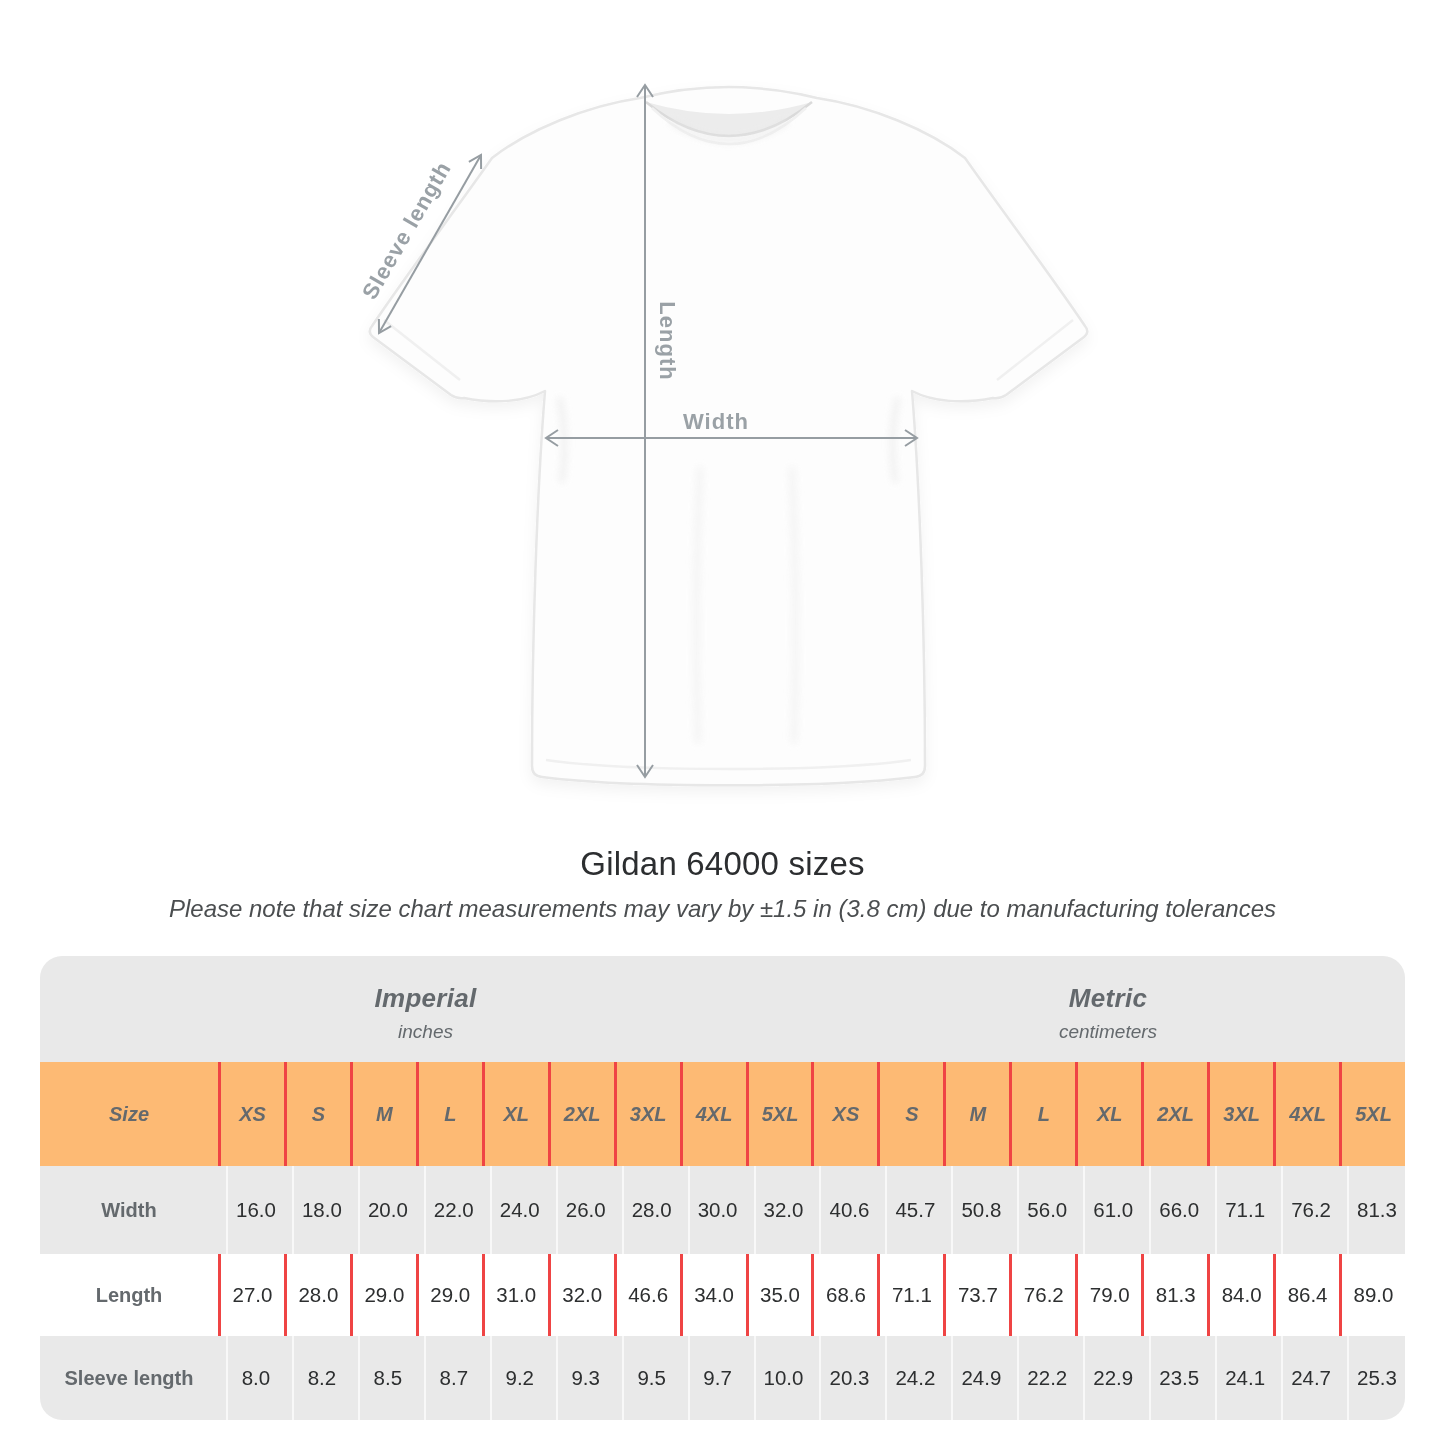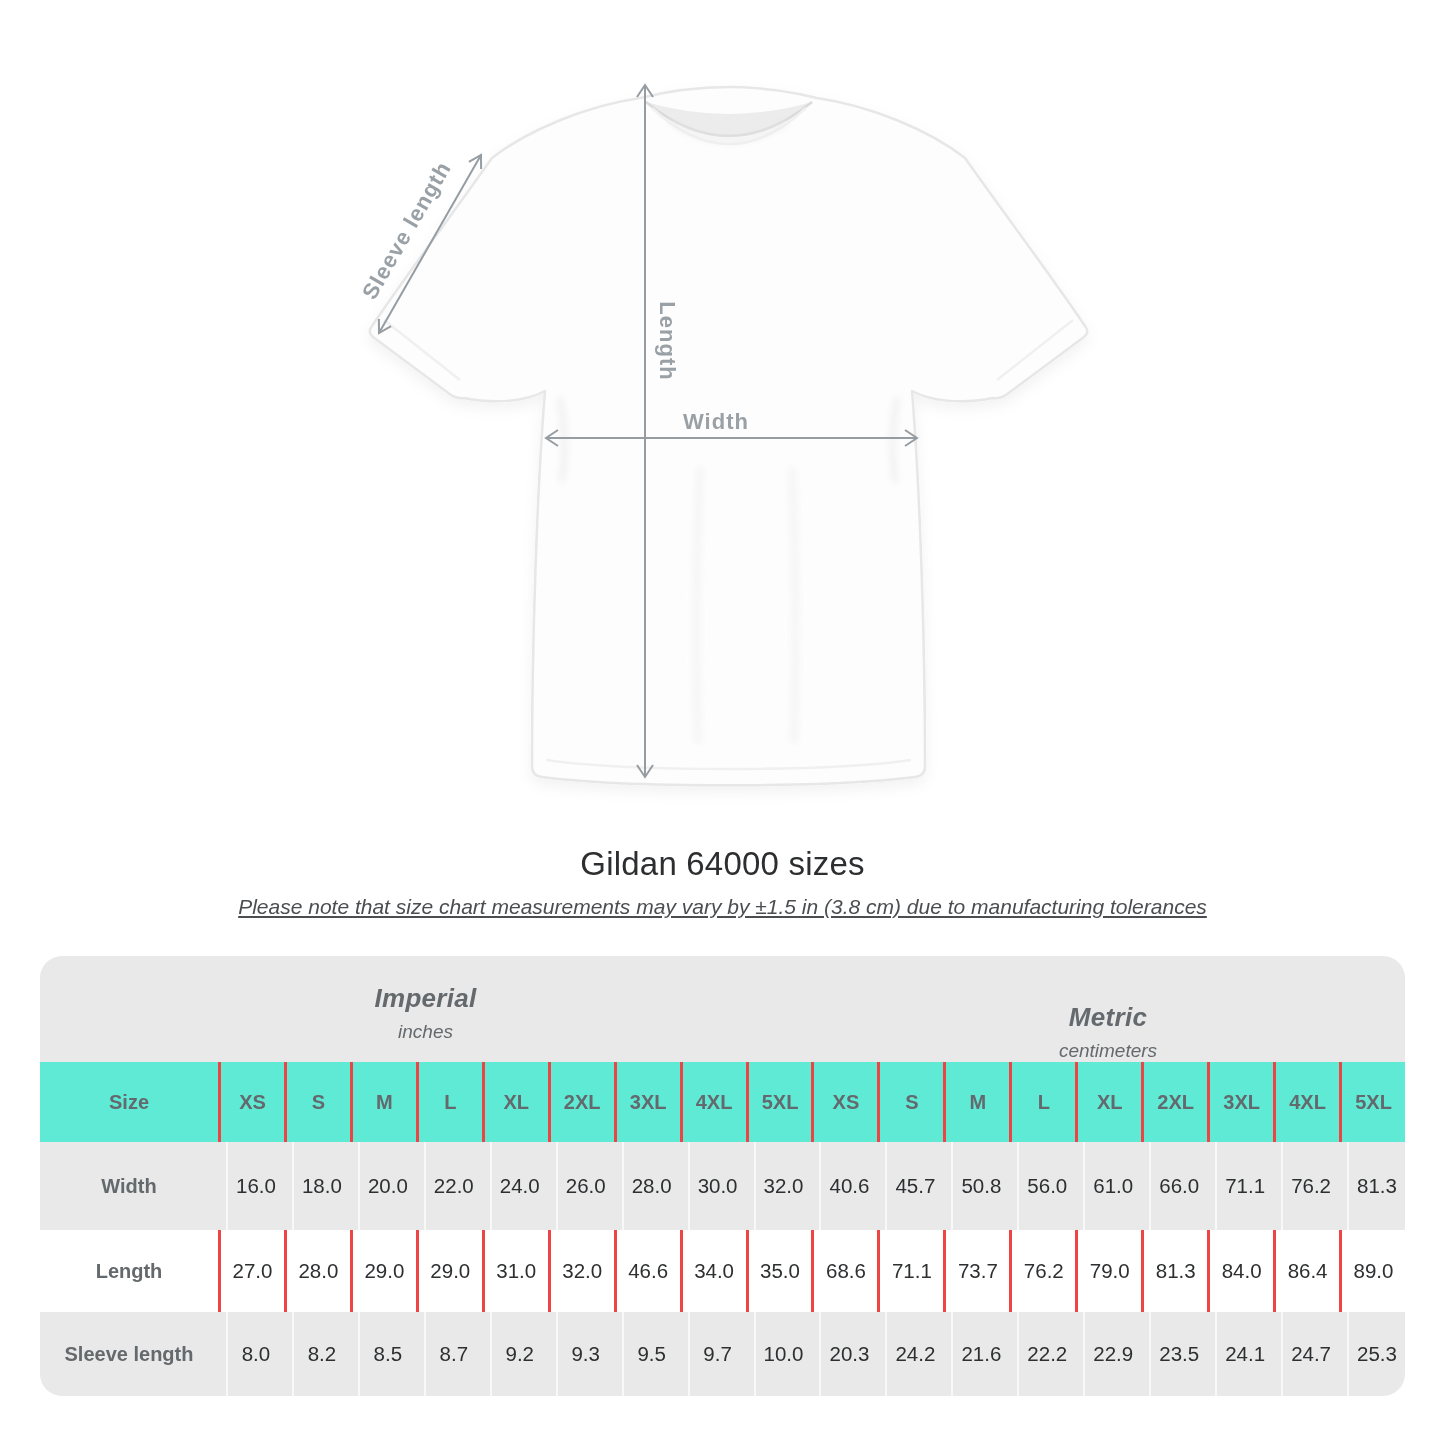--- a/index.html
+++ b/index.html
@@ -12,37 +12,37 @@
   .diagram text{
     font-family:"Liberation Sans", sans-serif;
     font-weight:bold;font-size:22px;fill:#9aa1a6;letter-spacing:1px;
   }
   
   .heading{position:absolute;top:845px;left:0;width:1445px;text-align:center;}
   .heading h1{
     margin:0;font-size:33px;font-weight:normal;color:#2c2e30;letter-spacing:0.2px;
   }
   .heading p{
-    margin:12px 0 0 0;font-size:21px;font-style:italic;color:#4b4e50;text-decoration:underline;
+    margin:12px 0 0 0;font-size:24px;font-style:italic;color:#4b4e50;
   }
   
   .size-table{position:absolute;top:956px;left:40px;width:1365px;}
   .band{
     display:flex;height:106px;background:#e9e9e9;
     border-radius:22px 22px 0 0;
   }
   .band-group{
     display:flex;flex-direction:column;align-items:center;justify-content:center;gap:7px;
   }
   .band-imperial{width:771px;}
-  .band-metric{width:594px;justify-content:flex-end;}
+  .band-metric{width:594px;}
   .band-title{font-size:26px;font-weight:bold;font-style:italic;color:#64696d;letter-spacing:0.3px;margin-top:8px;}
   .band-unit{font-size:19px;font-style:italic;color:#64696d;}
   .trow{display:grid;grid-template-columns:178px repeat(18,1fr);}
-  .row-header{height:80px;background:#5eead4;}
+  .row-header{height:104px;background:#fdba74;font-style:italic;}
   .row-w{height:88px;background:#e9e9e9;}
   .row-l{height:82px;background:#ffffff;}
   .row-s{height:84px;background:#e9e9e9;border-radius:0 0 22px 22px;}
   .cell{
     display:flex;align-items:center;justify-content:center;
     font-size:20.5px;color:#2d2f30;
   }
   .row-white .cell + .cell{border-left:3px solid #ef4444;}
   .row-gray  .cell + .cell{border-left:2px solid #f8f8f8;margin-left:8px;}
   .colhead,.rowlabel{font-size:20px;font-weight:bold;color:#64696d;}
@@ -210,21 +210,21 @@
         <div class="cell">8.2</div>
         <div class="cell">8.5</div>
         <div class="cell">8.7</div>
         <div class="cell">9.2</div>
         <div class="cell">9.3</div>
         <div class="cell">9.5</div>
         <div class="cell">9.7</div>
         <div class="cell">10.0</div>
         <div class="cell">20.3</div>
         <div class="cell">24.2</div>
-        <div class="cell">21.6</div>
+        <div class="cell">24.9</div>
         <div class="cell">22.2</div>
         <div class="cell">22.9</div>
         <div class="cell">23.5</div>
         <div class="cell">24.1</div>
         <div class="cell">24.7</div>
         <div class="cell">25.3</div>
       </div>
   </div>
 
 </div>

